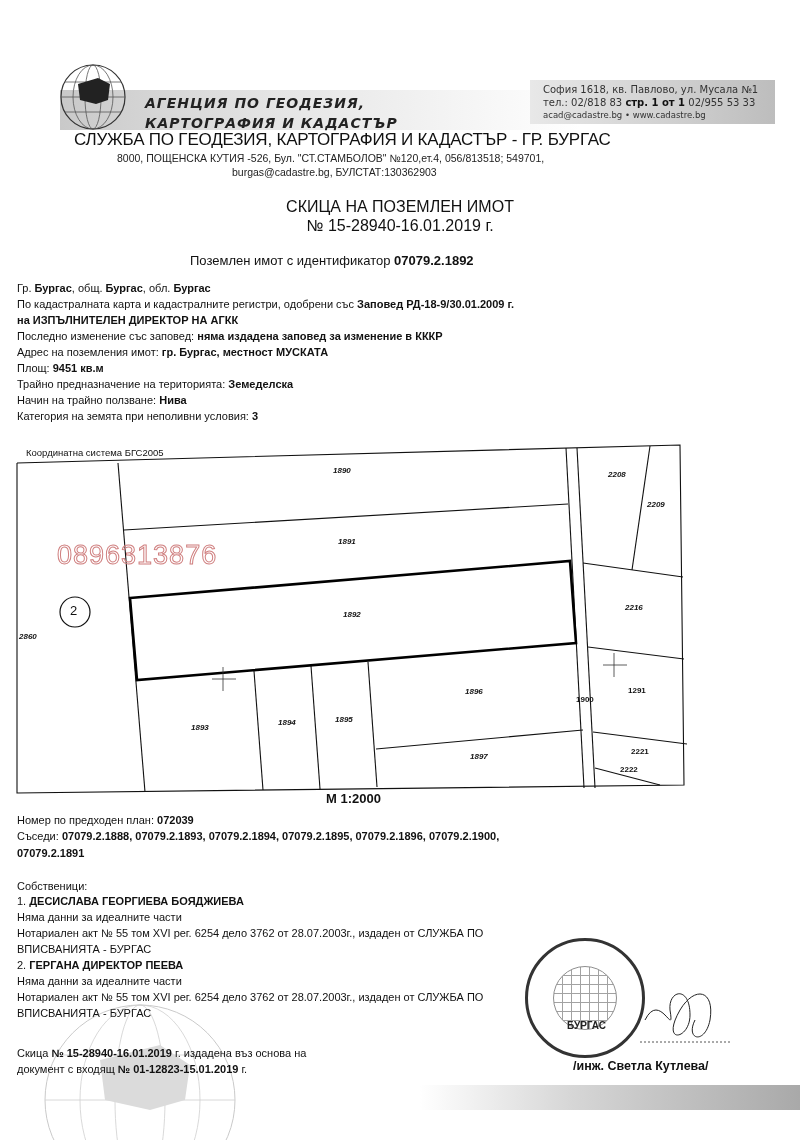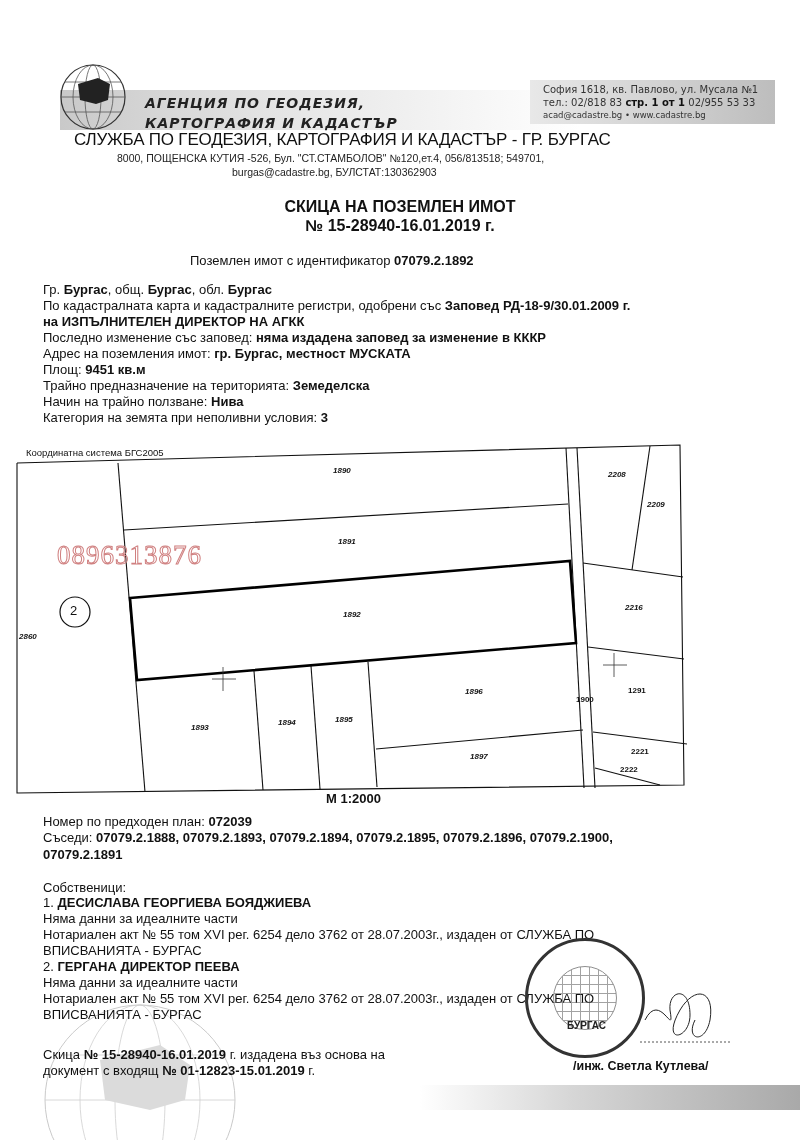--- a/index.html
+++ b/index.html
@@ -23,28 +23,28 @@
       position: absolute; left: 145px; font-style: italic; font-weight: bold;
       font-size: 14px; letter-spacing: 1px; color: #222;
       font-family: "DejaVu Sans", sans-serif;
     }
     .service-title {
       position: absolute; left: 74px; top: 130px; font-size: 17px; color: #111;
       letter-spacing: -0.2px;
     }
     .addr-small { position: absolute; font-size: 10.5px; color: #222; }
     .sofia { position: absolute; left: 543px; font-size: 10px; color: #333; font-family: "DejaVu Sans", sans-serif; }
-    .title1 { position: absolute; left: 0; width: 800px; text-align: center; font-weight: bold; font-size: 16px; }
-    .line { position: absolute; left: 17px; font-size: 13px; white-space: nowrap; margin-left: 26px; }
+    .title1 { position: absolute; left: 0; width: 800px; text-align: center; font-weight: normal; font-size: 16px; }
+    .line { position: absolute; left: 17px; font-size: 11px; white-space: nowrap; }
     .line b { font-weight: bold; }
     .coord-label { position: absolute; left: 26px; top: 447px; font-size: 9.5px; }
     .parcel { font-style: italic; font-weight: bold; font-size: 8px; font-family: "Liberation Sans", sans-serif; }
     .watermark {
       position: absolute; left: 57px; top: 540px; font-size: 27px; letter-spacing: 1px;
-      color: transparent; -webkit-text-stroke: 1px #d08080; font-family: Liberation Serif, serif;
+      color: transparent; -webkit-text-stroke: 1px #d08080; font-family: Liberation Sans, sans-serif;
     }
     .scale { position: absolute; left: 326px; top: 791px; font-weight: bold; font-size: 13px; }
     .stamp {
       position: absolute; left: 525px; top: 938px; width: 120px; height: 120px;
       border-radius: 50%; border: 3px solid #333; box-sizing: border-box;
     }
     .stamp-inner {
       position: absolute; left: 553px; top: 966px; width: 64px; height: 64px;
       border-radius: 50%; border: 1.5px solid #444; box-sizing: border-box;
       background:

